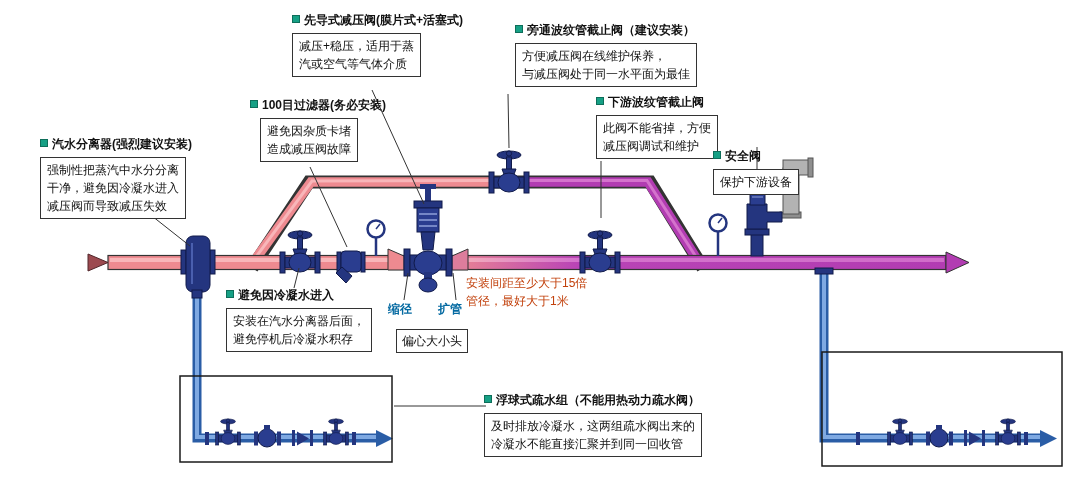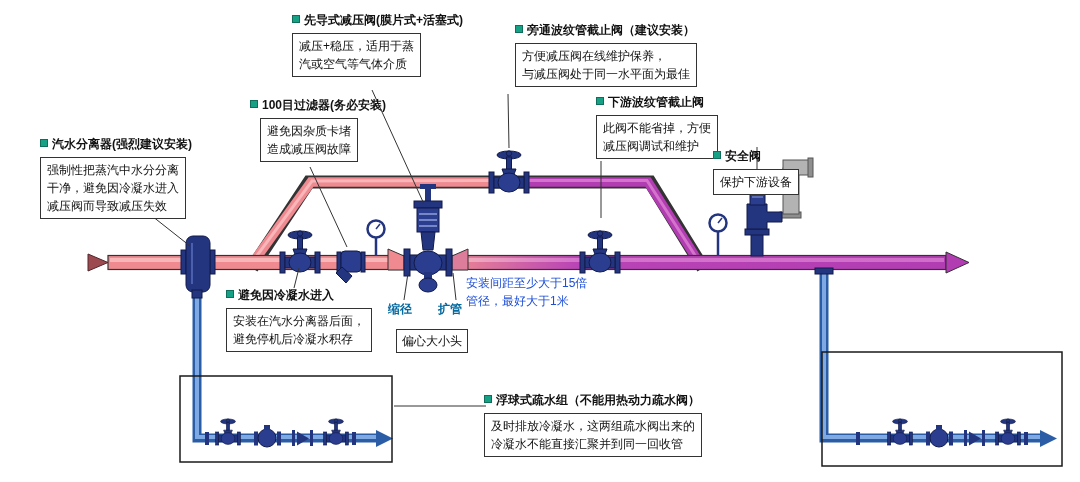--- a/index.html
+++ b/index.html
@@ -9,21 +9,21 @@
     font-family:"Liberation Sans","DejaVu Sans",sans-serif; overflow:hidden;
   }
   svg.layer { position:absolute; left:0; top:0; }
   .ann { position:absolute; font-size:12px; color:#111; }
   .ttl { font-weight:bold; white-space:nowrap; display:flex; align-items:flex-start; gap:4px; color:#111; }
   .bullet { flex:0 0 auto; width:8px; height:8px; margin-top:3px; background:#16a085; border:1px solid #0e6e5a; }
   .box {
     display:inline-block; border:1px solid #333; background:#fff;
     padding:3px 6px; margin-top:4px; white-space:pre; line-height:1.5; font-size:12px; color:#111;
   }
-  .plain { position:absolute; font-size:12px; white-space:pre; line-height:1.5; color:#1d4ed8; }
+  .plain { position:absolute; font-size:12px; white-space:pre; line-height:1.5; color:#c2410c; }
   .small-label { position:absolute; font-size:12px; font-weight:bold; color:#0369a1; white-space:nowrap; }
 </style>
 </head>
 <body>
 
 <div class="canvas">
 
 <svg class="layer" width="1080" height="482" viewBox="0 0 1080 482">
   <defs>
     <linearGradient id="gMain" gradientUnits="userSpaceOnUse" x1="108" y1="0" x2="946" y2="0">

